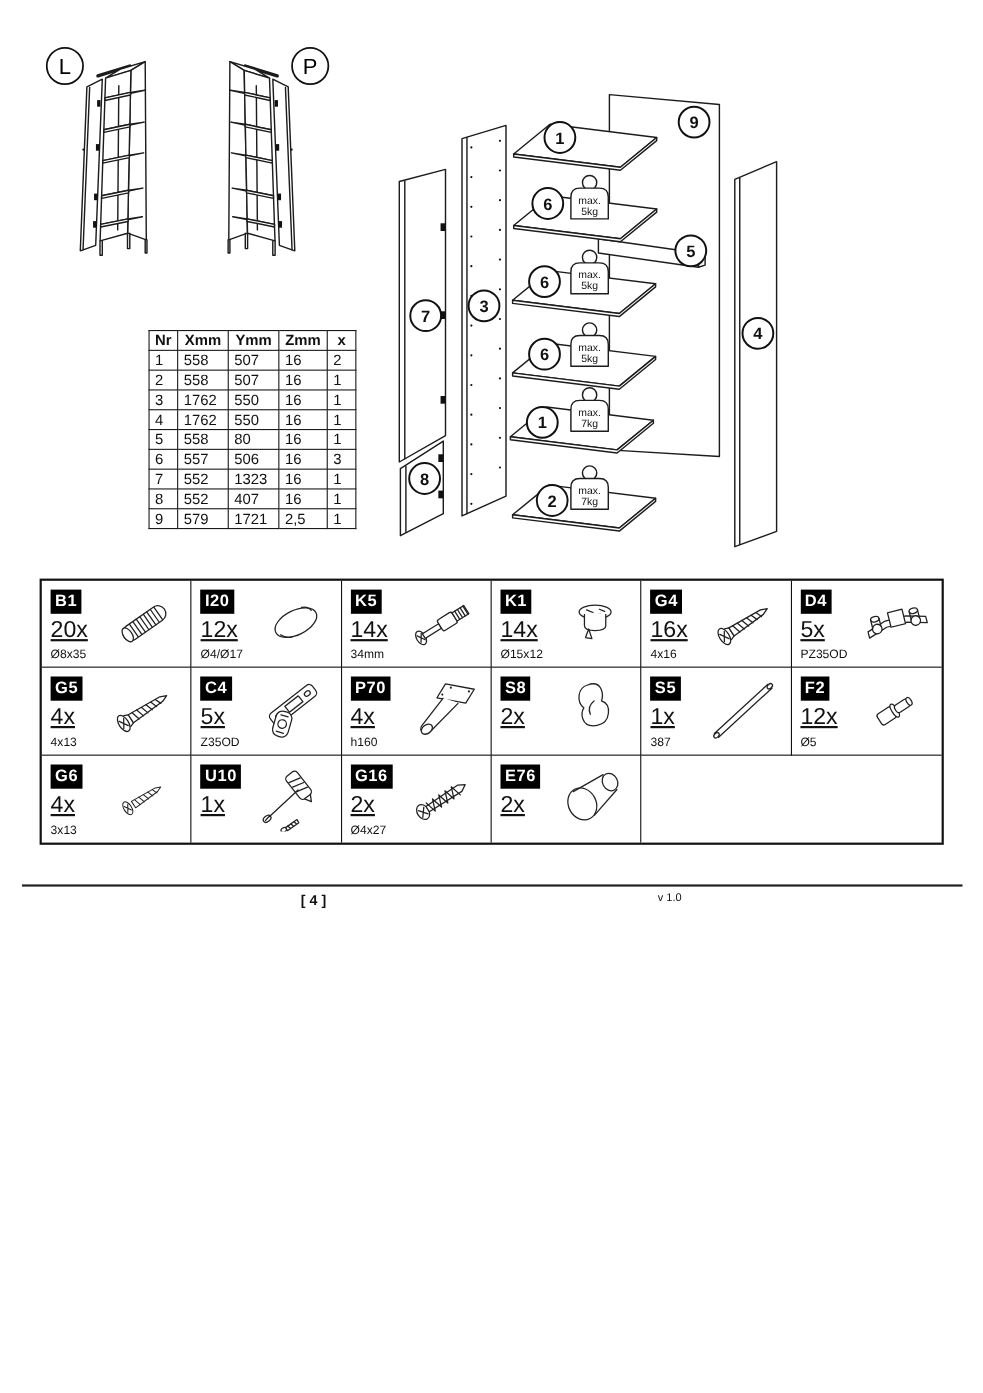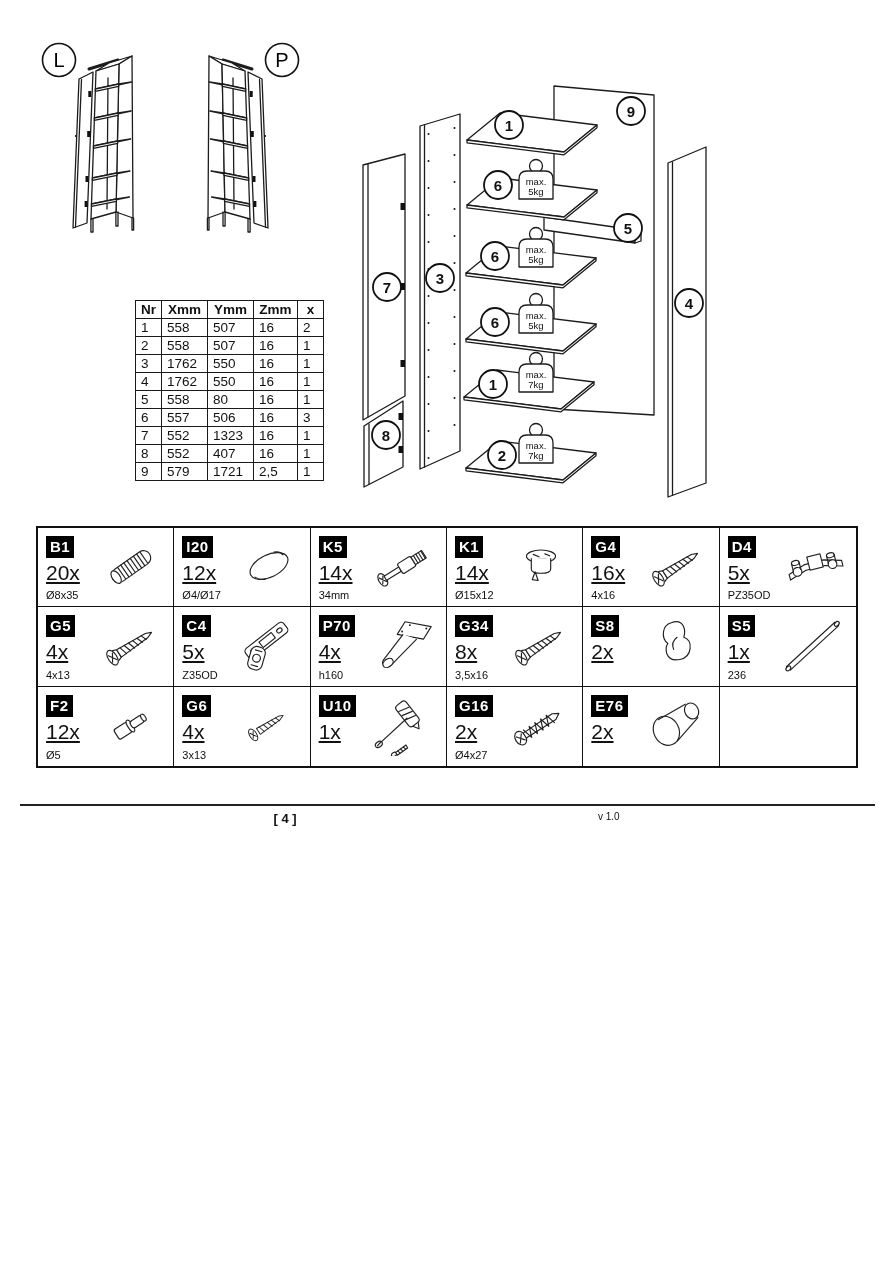--- a/index.html
+++ b/index.html
@@ -395,51 +395,37 @@
           <path d="M40,8 L67,13 L59,26 L32,21 Z" stroke="#222" stroke-width="1.2" fill="#fff" stroke-linejoin="round"></path>
           <circle cx="45" cy="11.5" r="1" fill="#222"></circle>
           <circle cx="62" cy="15" r="1" fill="#222"></circle>
           <circle cx="37" cy="18" r="1" fill="#222"></circle>
           <path d="M38,21 L18,47 q-3,4 1,6.5 q4,2.5 7.5,-1.5 L52,26" stroke="#222" stroke-width="1.2" fill="#fff" stroke-linejoin="round"></path>
           <ellipse cx="22.5" cy="50.5" rx="5.8" ry="4" transform="rotate(-37 22.5 50.5)" stroke="#222" stroke-width="1.2" fill="#fff" stroke-linejoin="round"></ellipse>
         </svg>
         <span class="hw-dim">h160</span>
       </div>
       <div class="hw-cell">
-        <span class="hw-code">G34</span>
-        <span class="hw-qty">8x</span>
-        <svg class="hw-icon" viewBox="0 0 80 64">
-          <g transform="rotate(-33 40 32)">
-            <ellipse cx="16" cy="32" rx="4.5" ry="8.5" stroke="#222" stroke-width="1.2" fill="#fff" stroke-linejoin="round"></ellipse>
-            <path d="M13.5,28 l5,8 M18.5,28 l-5,8" stroke="#222" stroke-width="1.2" fill="none" stroke-linejoin="round" stroke-linecap="round"></path>
-            <path d="M20,26 L24,27.5 L24,36.5 L20,38" stroke="#222" stroke-width="1.2" fill="none" stroke-linejoin="round" stroke-linecap="round"></path>
-            <path d="M24,27.5 L58,29.5 L64,32 L58,34.5 L24,36.5 Z" stroke="#222" stroke-width="1.2" fill="#fff" stroke-linejoin="round"></path>
-            <path d="M28,27.8 l2.5,8.6 M33,28 l2.5,8.2 M38,28.3 l2.5,7.8 M43,28.6 l2.5,7.2 M48,28.9 l2.5,6.6 M53,29.2 l2.5,6" stroke="#222" stroke-width="1.2" fill="none" stroke-linejoin="round" stroke-linecap="round"></path>
-          </g>
-        </svg>
-        <span class="hw-dim">3,5x16</span>
-      </div>
-      <div class="hw-cell">
         <span class="hw-code">S8</span>
         <span class="hw-qty">2x</span>
         <svg class="hw-icon" viewBox="0 0 80 64">
           <path d="M33,9 q9,-3.5 12.5,3.5 q2.5,5.5 0.5,11.5 q7.5,2.5 6.5,11.5 q-1,9.5 -10.5,11.5 q-10.5,2 -13.5,-6 q-2,-6 1,-10.5 q-5.5,-4 -4.5,-12 q1,-7.5 8,-9.5 Z" stroke="#222" stroke-width="1.2" fill="#fff" stroke-linejoin="round"></path>
           <path d="M39,24 q-6.5,5 -3.5,12.5" stroke="#222" stroke-width="1.2" fill="none" stroke-linejoin="round" stroke-linecap="round"></path>
         </svg>
         <span class="hw-dim"></span>
       </div>
       <div class="hw-cell">
         <span class="hw-code">S5</span>
         <span class="hw-qty">1x</span>
         <svg class="hw-icon" viewBox="0 0 80 64">
           <path d="M10.5,54.5 L60.5,8.5 M14.5,58 L64.5,12" stroke="#222" stroke-width="1.2" fill="none" stroke-linejoin="round" stroke-linecap="round"></path>
           <ellipse cx="12.5" cy="56.2" rx="2.9" ry="2" transform="rotate(-43 12.5 56.2)" stroke="#222" stroke-width="1.2" fill="#fff" stroke-linejoin="round"></ellipse>
           <ellipse cx="62.5" cy="10.2" rx="2.9" ry="2" transform="rotate(-43 62.5 10.2)" stroke="#222" stroke-width="1.2" fill="#fff" stroke-linejoin="round"></ellipse>
         </svg>
-        <span class="hw-dim">236</span>
+        <span class="hw-dim">387</span>
       </div>
       <div class="hw-cell">
         <span class="hw-code">F2</span>
         <span class="hw-qty">12x</span>
         <svg class="hw-icon" viewBox="0 0 80 64">
           <g transform="rotate(-33 40 32)">
             <rect x="21" y="26" width="16" height="12" rx="2.5" stroke="#222" stroke-width="1.2" fill="#fff" stroke-linejoin="round"></rect>
             <ellipse cx="38" cy="32" rx="2.6" ry="7" stroke="#222" stroke-width="1.2" fill="#fff" stroke-linejoin="round"></ellipse>
             <rect x="39" y="28" width="15" height="8" rx="3" stroke="#222" stroke-width="1.2" fill="#fff" stroke-linejoin="round"></rect>
             <ellipse cx="54" cy="32" rx="2.2" ry="4" stroke="#222" stroke-width="1.2" fill="#fff" stroke-linejoin="round"></ellipse>

